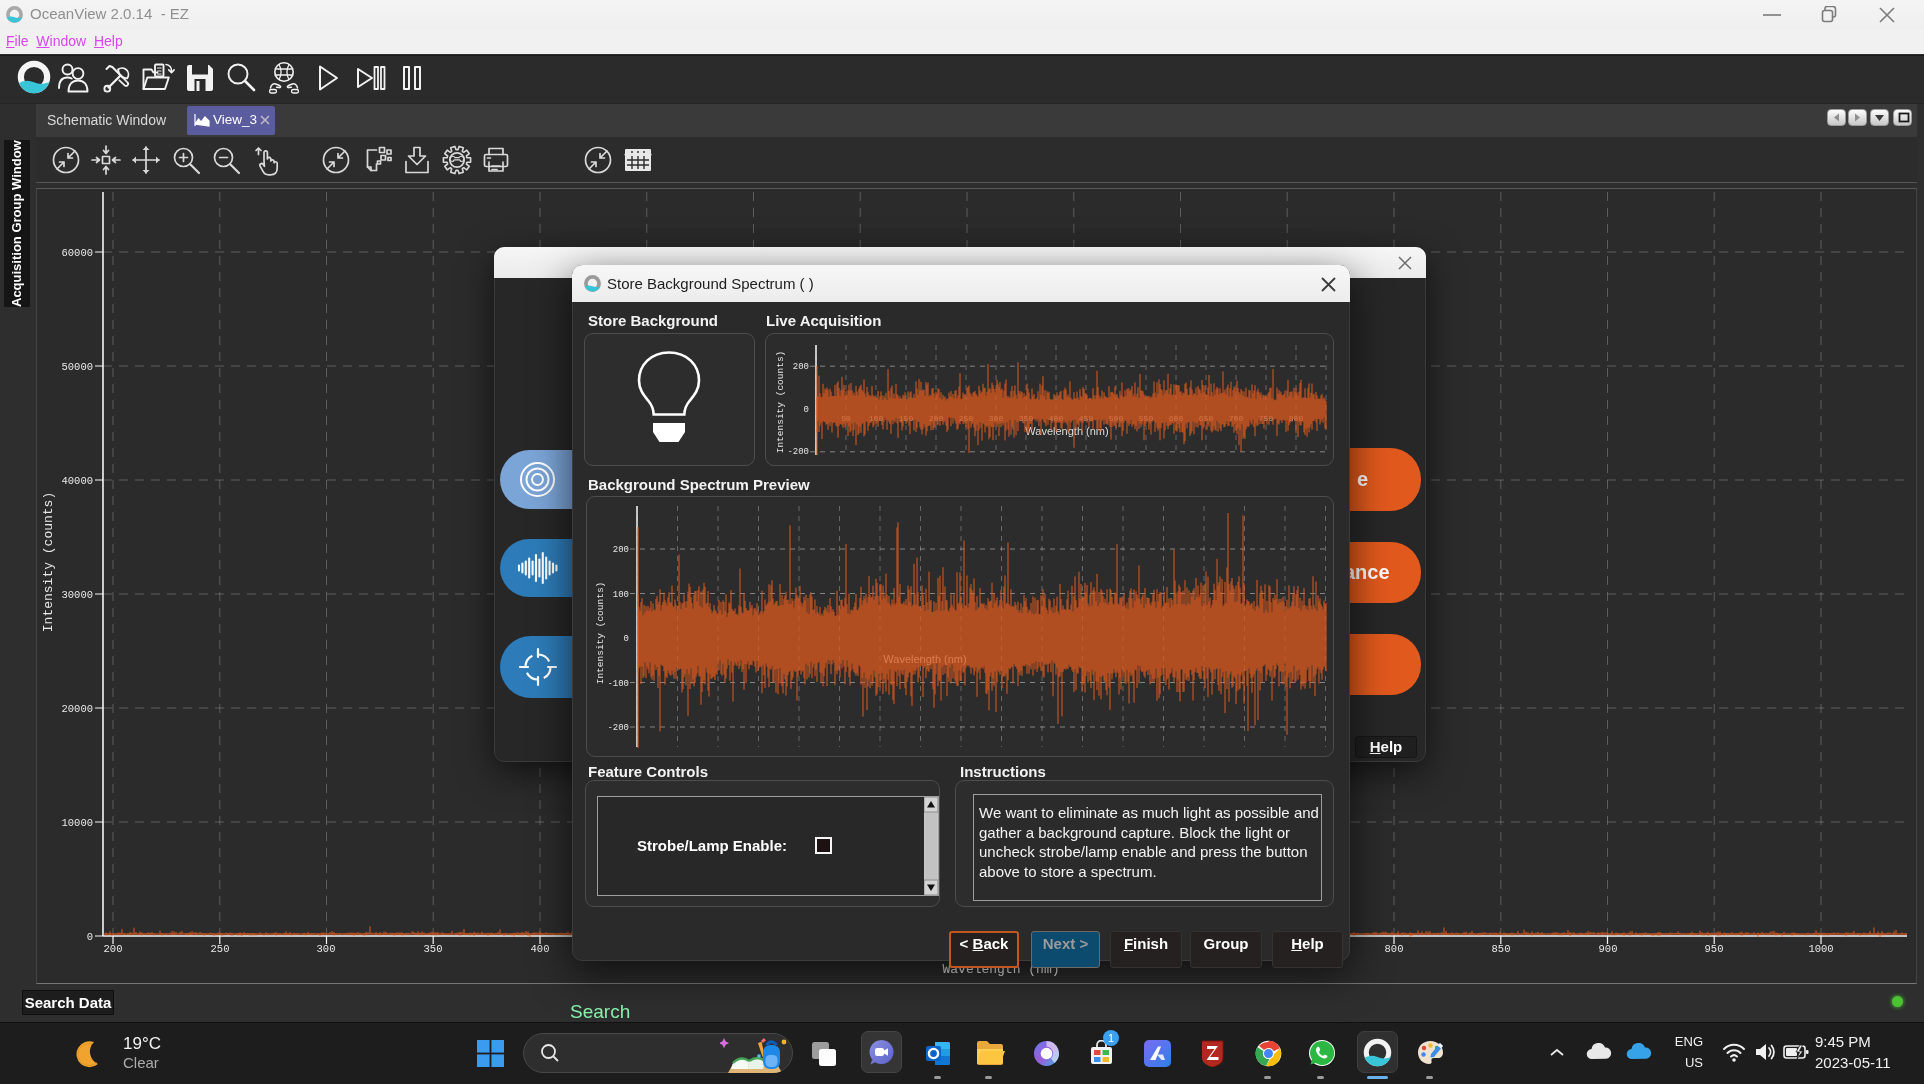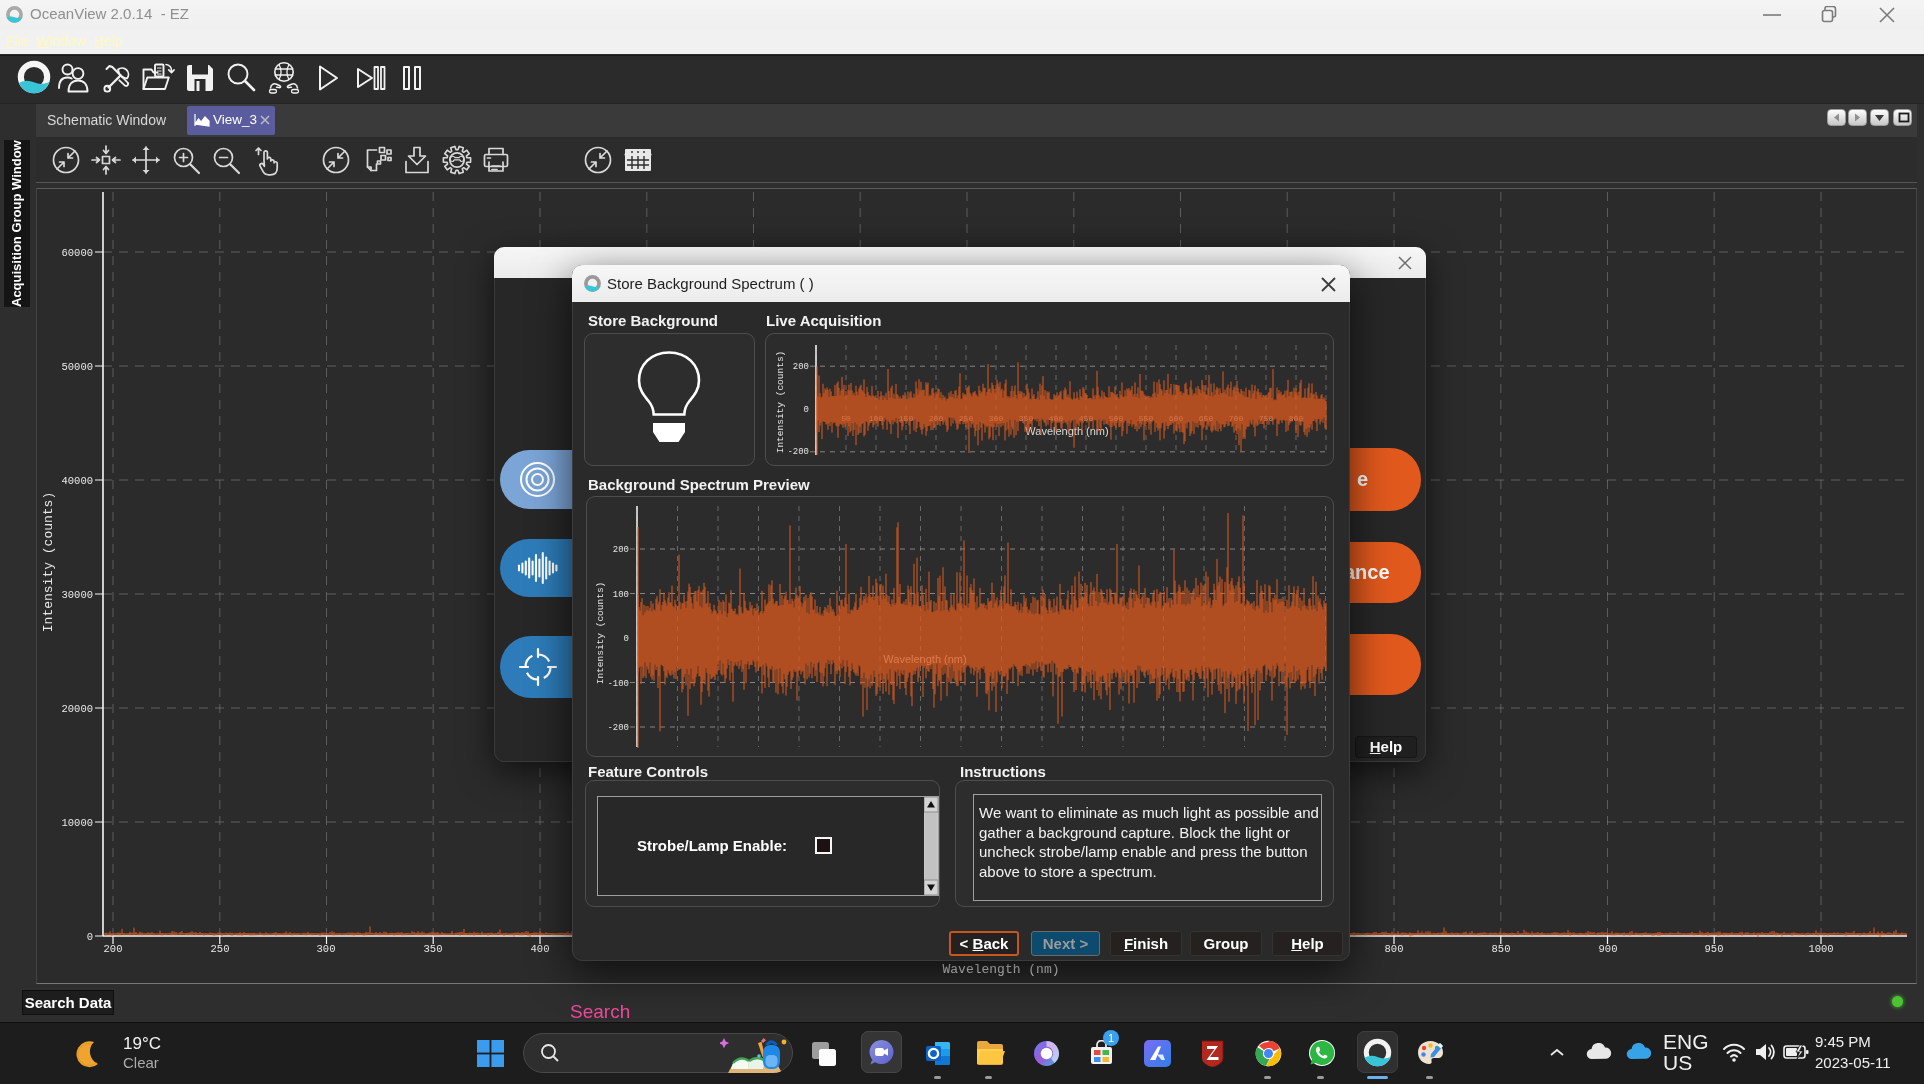--- a/index.html
+++ b/index.html
@@ -1,19 +1,19 @@
 <!DOCTYPE html>
 <html><head><meta charset="utf-8"><style>
 *{margin:0;padding:0;box-sizing:border-box}
 html,body{width:1924px;height:1084px;overflow:hidden;background:#2e2e2e;font-family:"Liberation Sans",sans-serif}
 .abs{position:absolute}
 .mlab{font-family:"Liberation Mono",monospace;font-size:10.5px;fill:#e8e8e8}
 .tlab{font-family:"Liberation Mono",monospace;font-size:9px;fill:#e5e5e5}
 .blab{font-weight:bold;color:#f2f2f2;font-size:15px}
-.dbtn{position:absolute;height:25px;background:#242120;color:#fff;font-weight:bold;font-size:15px;text-align:center;line-height:23px;border:1px solid #353230;border-radius:3px}
+.dbtn{position:absolute;height:37px;background:#242120;color:#fff;font-weight:bold;font-size:15px;text-align:center;line-height:23px;border:1px solid #353230;border-radius:3px}
 .ico2{stroke:#d9d9d9;fill:none;stroke-width:1.7;stroke-linecap:round;stroke-linejoin:round}
 .ico1{stroke:#f2f2f2;fill:none;stroke-width:1.9;stroke-linecap:round;stroke-linejoin:round}
 u{text-decoration:underline}
 </style></head><body>
 
 <div class="abs" style="left:0;top:0;width:1924px;height:30px;background:linear-gradient(#f4f4f4,#efefef)"></div>
 <svg style="position:absolute;left:6px;top:6px" width="17" height="17" viewBox="0 0 32 32">
 <defs>
       <clipPath id="lct1">
         <circle cx="16" cy="16" r="15.2"></circle>
@@ -23,21 +23,21 @@
 <path d="M0,22.5 Q8,17.5 16,21 Q24,24.5 32,20 L32,32 L0,32 Z" fill="#38c5d8" clip-path="url(#lct1)"></path>
 </svg>
 <div class="abs" style="left:30px;top:5px;font-size:15px;color:#8f8f8f">OceanView 2.0.14&nbsp; - EZ</div>
 <svg class="abs" style="left:1758px;top:6px" width="150" height="18" viewBox="0 0 150 18">
 <path d="M5,9 H23" stroke="#7b7b7b" stroke-width="1.6" fill="none"></path>
 <rect x="64.5" y="4.5" width="10" height="11" rx="2" fill="none" stroke="#7b7b7b" stroke-width="1.6"></rect>
 <path d="M67,4.5 v-2 a2,2 0 0 1 2,-2 h6 a2.5,2.5 0 0 1 2.5,2.5 v6 a2,2 0 0 1 -2,2 h-1" fill="none" stroke="#7b7b7b" stroke-width="1.6"></path>
 <path d="M122,2 L136,16 M136,2 L122,16" stroke="#7b7b7b" stroke-width="1.6" fill="none"></path>
 </svg>
 <div class="abs" style="left:0;top:30px;width:1924px;height:24px;background:#f1f1f1"></div>
-<div class="abs" style="left:6px;top:33px;font-size:14px;color:#fef9c3"><u>F</u>ile&nbsp;&nbsp;<u>W</u>indow&nbsp;&nbsp;<u>H</u>elp</div>
+<div class="abs" style="left:6px;top:33px;font-size:14px;color:#d946ef"><u>F</u>ile&nbsp;&nbsp;<u>W</u>indow&nbsp;&nbsp;<u>H</u>elp</div>
 <div class="abs" style="left:0;top:55px;width:1924px;height:49px;background:#2b2b2b;border-top:1px solid #1a1a1a;border-bottom:1px solid #242424"></div>
 <svg style="position:absolute;left:17px;top:60px" width="34" height="34" viewBox="0 0 32 32">
 <defs>
       <clipPath id="lct2">
         <circle cx="16" cy="16" r="15.2"></circle>
       </clipPath>
     </defs>
 <circle cx="16" cy="16" r="12.4" fill="none" stroke="#f5f5f5" stroke-width="5.8"></circle>
 <path d="M0,22.5 Q8,17.5 16,21 Q24,24.5 32,20 L32,32 L0,32 Z" fill="#38c5d8" clip-path="url(#lct2)"></path>
 </svg>
@@ -356,21 +356,21 @@
 <rect x="0" y="0" width="12.6" height="12.6" fill="#3a9bef"></rect>
     <rect x="14.4" y="0" width="12.6" height="12.6" fill="#3a9bef"></rect>
 <rect x="0" y="14.4" width="12.6" height="12.6" fill="#3a9bef"></rect>
     <rect x="14.4" y="14.4" width="12.6" height="12.6" fill="#3a9bef"></rect>
 </svg>
 <div class="abs" style="left:523px;top:1033px;width:270px;height:40px;background:#2e2e2e;border:1px solid #484848;border-radius:20px"></div>
 <svg class="abs" style="left:540px;top:1043px" width="20" height="20" viewBox="0 0 20 20">
 <circle cx="8.5" cy="8.5" r="6.5" fill="none" stroke="#e8e8e8" stroke-width="1.8"></circle>
 <path d="M13.5,13.5 L18,18" stroke="#e8e8e8" stroke-width="1.8"></path>
   </svg>
-<div class="abs" style="left:570px;top:1001px;font-size:19px;color:#ec4899">Search</div>
+<div class="abs" style="left:570px;top:1001px;font-size:19px;color:#86efac">Search</div>
 <div class="abs" style="left:523px;top:1033px;width:270px;height:40px;border-radius:20px;overflow:hidden">
     <svg style="position:absolute;left:197px;top:2px" width="70" height="40" viewBox="0 0 70 40">
 <path d="M8,38 L62,38 L56,27 L14,27 Z" fill="#e0b577"></path>
 <path d="M13,28 q8,-8 16,-2 l-1,8 -17,0 z" fill="#f4fbf5"></path>
 <path d="M29,26 q9,-6 16,0 l-2,8 -15,0 z" fill="#e8f4ea"></path>
 <path d="M13,28 q8,-8 16,-2 m0,0 q9,-6 16,0" fill="none" stroke="#45a455" stroke-width="2.4"></path>
 <path d="M38,8 l4.5,14 2.3,-0.7 -3.2,-14.6 z" fill="#f2a33c"></path>
 <path d="M41,6 l2.7,-3 2.3,2.2 -2.9,2.7 z" fill="#e87070"></path>
 <rect x="43" y="10" width="17" height="24" rx="7" fill="#1e88e8"></rect>
 <rect x="45.5" y="20" width="12" height="12" rx="4.5" fill="#6cb4f5"></rect>
@@ -481,21 +481,21 @@
 </svg>
 <svg class="abs" style="left:1548px;top:1046px" width="18" height="14" viewBox="0 0 18 14">
 <path d="M3,9 L9,4 L15,9" fill="none" stroke="#e8e8e8" stroke-width="1.8"></path>
   </svg>
 <svg class="abs" style="left:1584px;top:1043px" width="30" height="20" viewBox="0 0 30 20">
 <path d="M8,16 a5,5 0 0 1 -0.5,-10 a7,7 0 0 1 13.5,-1.5 a5.5,5.5 0 0 1 1,11.2 z" fill="#e8e8e8"></path>
   </svg>
 <svg class="abs" style="left:1624px;top:1043px" width="30" height="20" viewBox="0 0 30 20">
 <path d="M8,16 a5,5 0 0 1 -0.5,-10 a7,7 0 0 1 13.5,-1.5 a5.5,5.5 0 0 1 1,11.2 z" fill="#36a3e8"></path>
   </svg>
-<div class="abs" style="left:1663px;top:1031px;width:40px;text-align:left;font-size:21px;color:#f0f0f0;line-height:21px">ENG<br>US</div>
+<div class="abs" style="left:1663px;top:1031px;width:40px;text-align:right;font-size:13px;color:#f0f0f0;line-height:21px">ENG<br>US</div>
 <svg class="abs" style="left:1722px;top:1041px" width="24" height="22" viewBox="0 0 24 22">
 <path d="M2,8 a14,14 0 0 1 20,0 M5.5,12 a9,9 0 0 1 13,0 M9,15.5 a4.5,4.5 0 0 1 6,0" fill="none" stroke="#f0f0f0" stroke-width="2" stroke-linecap="round"></path>
 <circle cx="12" cy="19" r="1.8" fill="#f0f0f0"></circle>
   </svg>
 <svg class="abs" style="left:1753px;top:1041px" width="24" height="22" viewBox="0 0 24 22">
 <path d="M3,8 h4 l6,-5 v16 l-6,-5 h-4 z" fill="#f0f0f0"></path>
 <path d="M16,7 a6,6 0 0 1 0,8 M18.5,4.5 a10,10 0 0 1 0,13" fill="none" stroke="#f0f0f0" stroke-width="1.8" stroke-linecap="round"></path>
 </svg>
 <svg class="abs" style="left:1783px;top:1042px" width="26" height="20" viewBox="0 0 26 20">
 <rect x="1" y="4" width="21" height="12" rx="2.5" fill="none" stroke="#f0f0f0" stroke-width="1.6"></rect>

